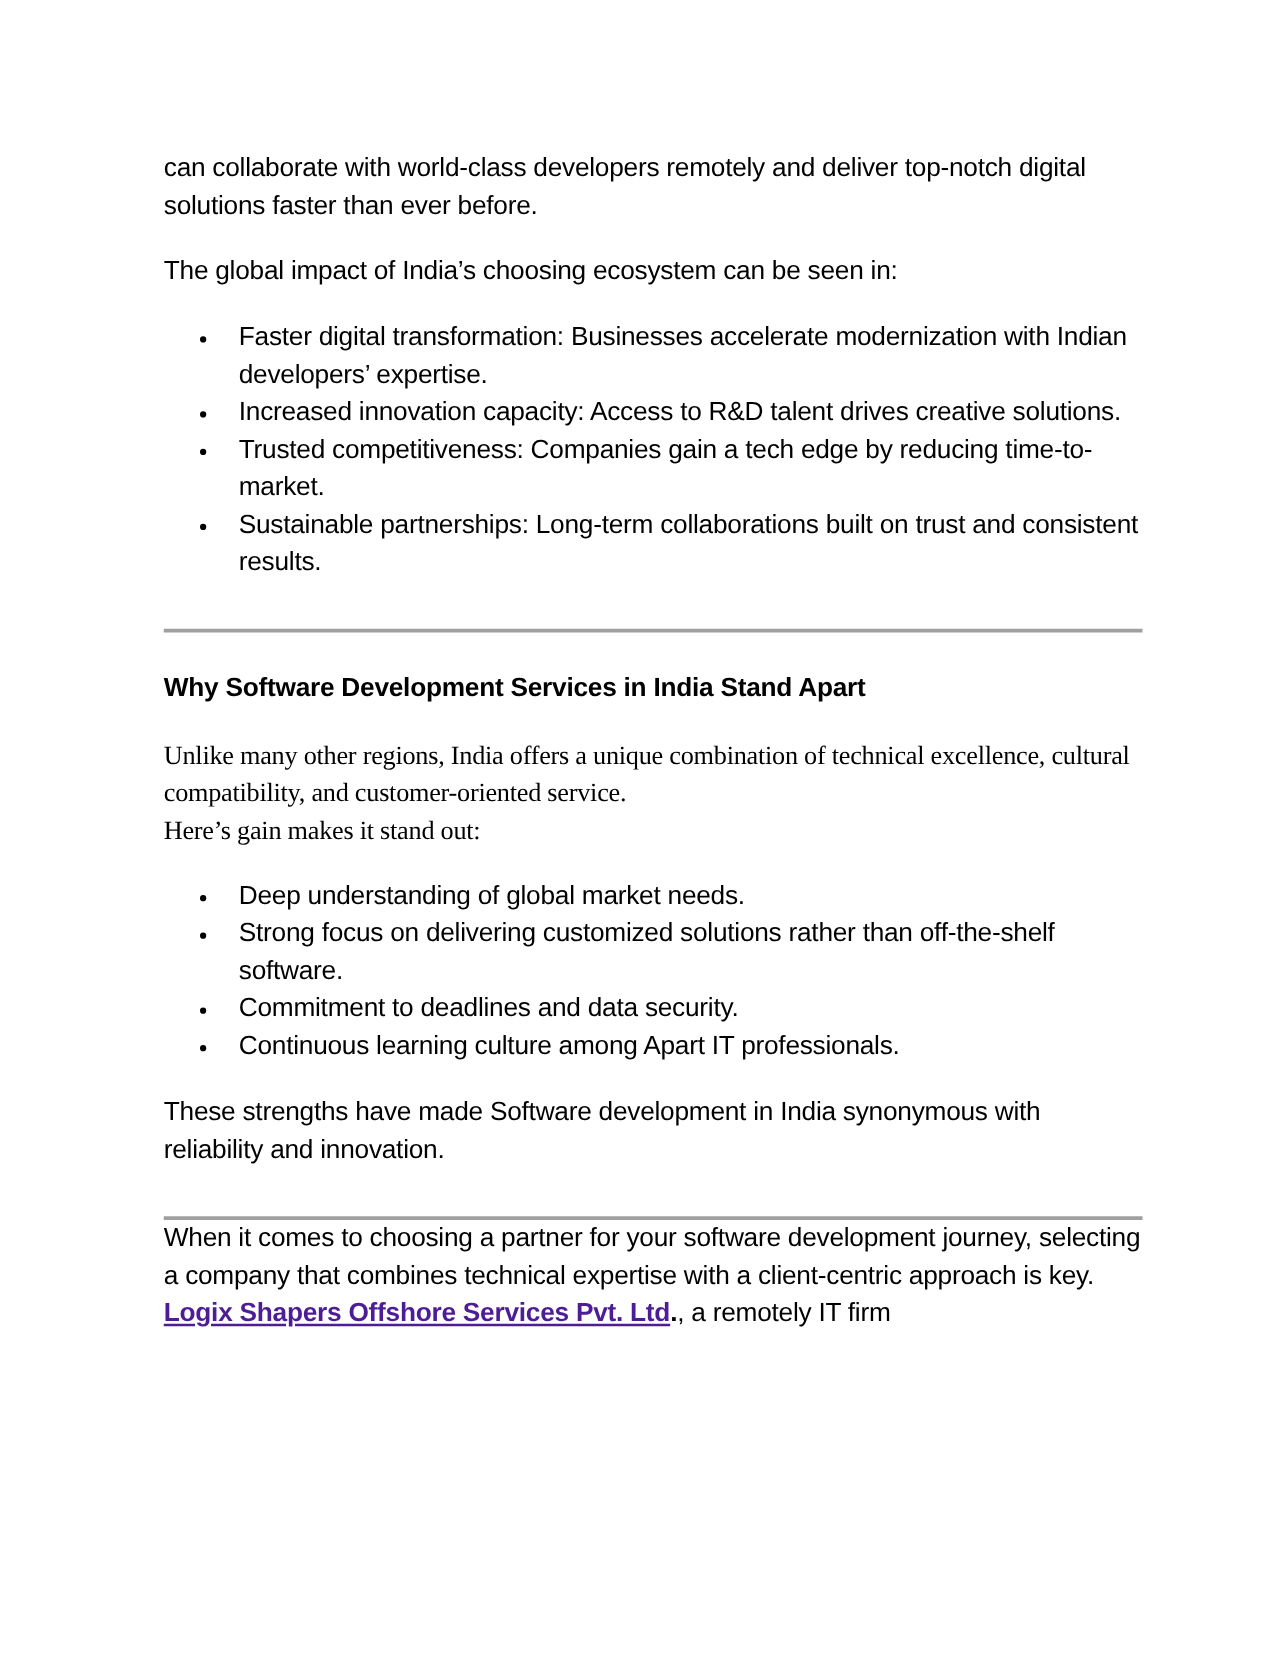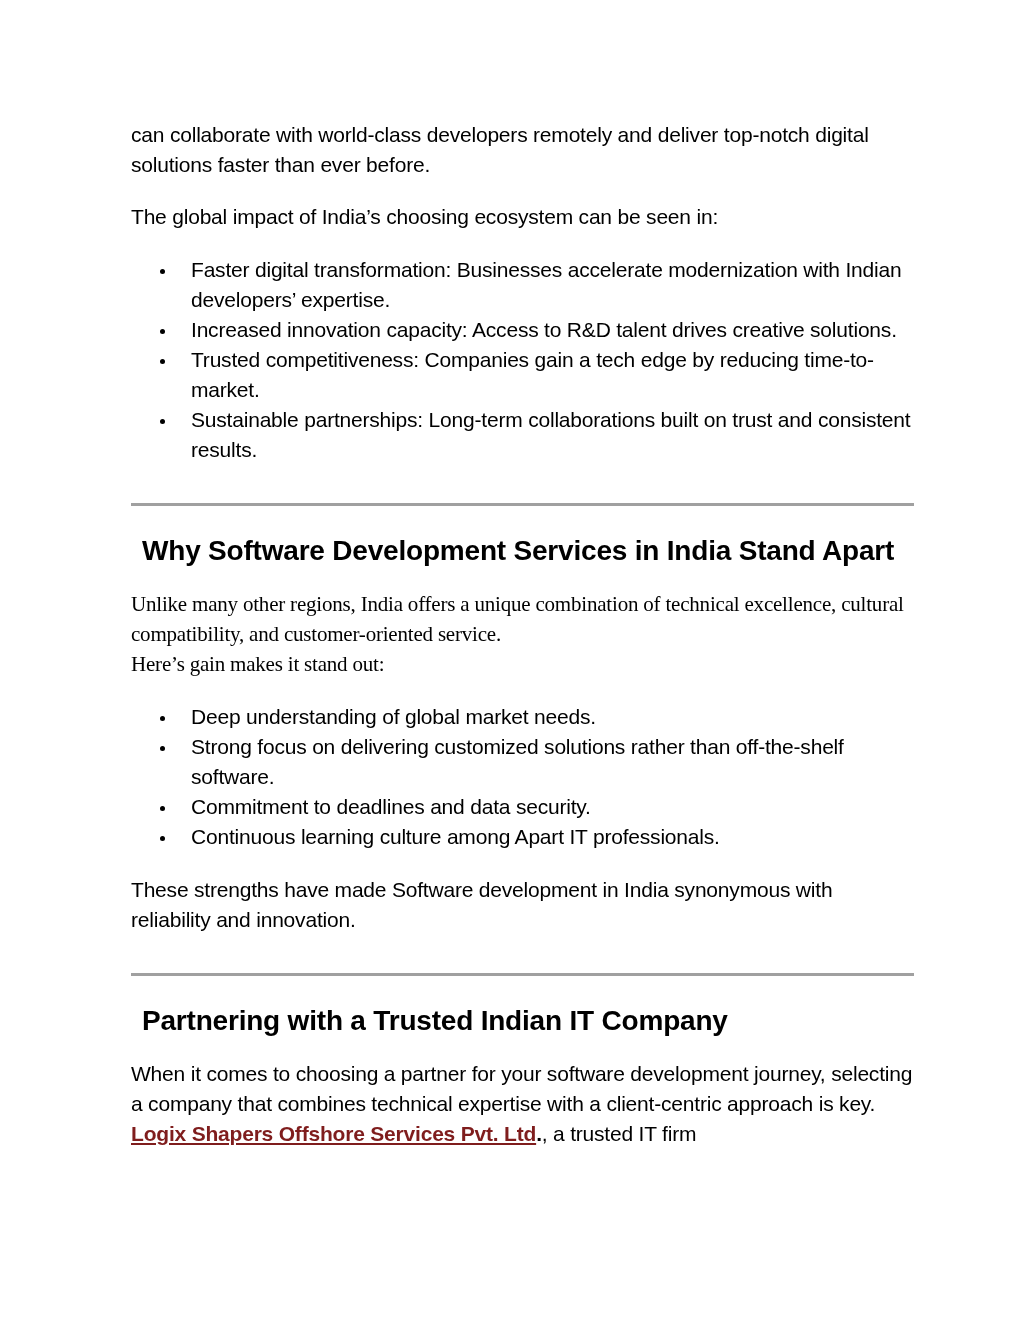--- a/index.html
+++ b/index.html
@@ -9,27 +9,27 @@
   p { margin: 0; font-size: 21px; line-height: 30px; letter-spacing: -0.2px; }
   .p1 { margin-bottom: 22px; }
   .p2 { margin-bottom: 23px; }
   ul { margin: 0; padding: 0; list-style: none; }
   li { position: relative; padding-left: 60px; font-size: 21px; line-height: 30px; letter-spacing: -0.2px; }
   li::before { content: ""; position: absolute; left: 29px; top: 14px; width: 5px; height: 5px;
                border-radius: 50%; background: #000; }
   b { font-weight: normal; }
   .list1 { margin-bottom: 38px; }
   hr.divider { border: 0; height: 3px; background: #a0a0a0; margin: 0; width: 783px; }
-  h3 { margin: 11px; font-size: 28px; line-height: 30px; font-weight: bold; letter-spacing: -0.2px; }
+  h3 { margin: 0; font-size: 21px; line-height: 30px; font-weight: bold; letter-spacing: -0.2px; }
   .sec1 { margin-top: 30px; margin-bottom: 23px; }
   .p3 { margin-bottom: 23px; font-family: Liberation Serif, serif; }
   .list2 { margin-bottom: 23px; }
   .p4 { margin-bottom: 38px; }
   .sec2 { margin-top: 30px; margin-bottom: 23px; }
-  a.link { color: #7f1d1d; font-weight: bold; text-decoration: underline; }
+  a.link { color: #4c1d95; font-weight: bold; text-decoration: underline; }
   .dot { font-weight: bold; }
 </style>
 </head>
 <body>
 
 <div class="page">
 
   <p class="p1">can collaborate with world-class developers remotely and deliver top-notch digital solutions faster than ever before.</p>
   <p class="p2">The global impact of India’s choosing ecosystem can be seen in:</p>
 
@@ -53,17 +53,16 @@
     <li>Deep understanding of global market needs.</li>
     <li>Strong focus on delivering customized solutions rather than off-the-shelf software.</li>
     <li>Commitment to deadlines and data security.</li>
     <li>Continuous learning culture among Apart IT professionals.</li>
   </ul>
 
   <p class="p4">These strengths have made Software development in India synonymous with reliability and innovation.</p>
 
   <hr class="divider">
 
-  <h3 class="sec2">Partnering with a Trusted Indian IT Company</h3>
 
-  <p><span>When it comes to choosing a partner for your software development journey, selecting a company that combines technical expertise with a client-centric approach is key. </span><a class="link" href="#">Logix Shapers Offshore Services Pvt. Ltd</a><span class="dot">.</span><span>, a trusted IT firm</span></p>
+  <p><span>When it comes to choosing a partner for your software development journey, selecting a company that combines technical expertise with a client-centric approach is key. </span><a class="link" href="#">Logix Shapers Offshore Services Pvt. Ltd</a><span class="dot">.</span><span>, a remotely IT firm</span></p>
 
 </div>
 
 </body></html>

